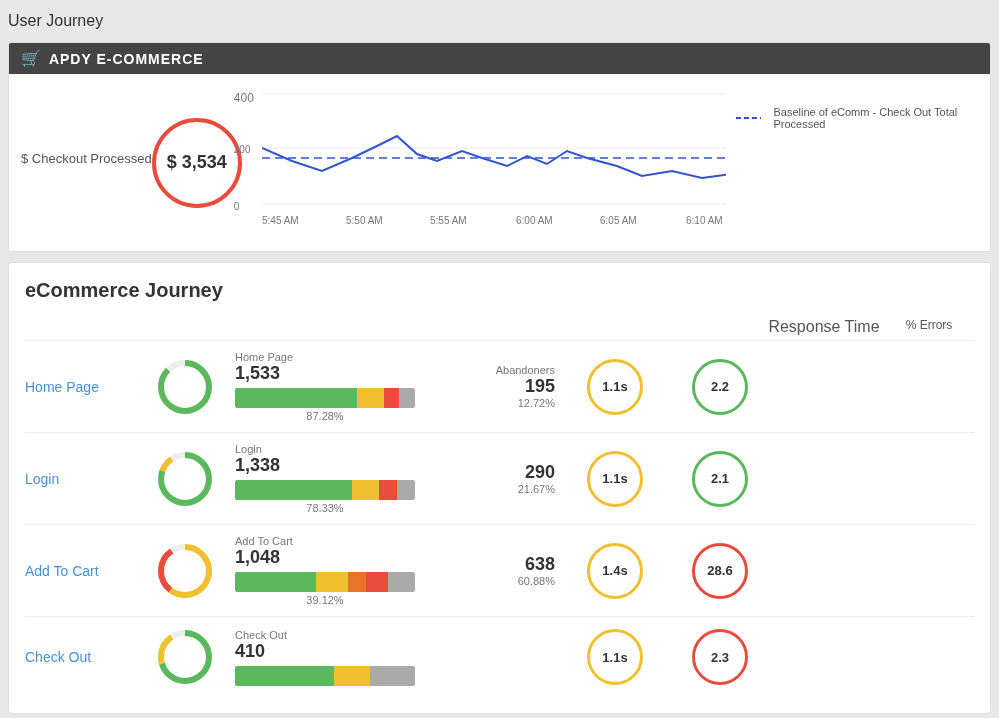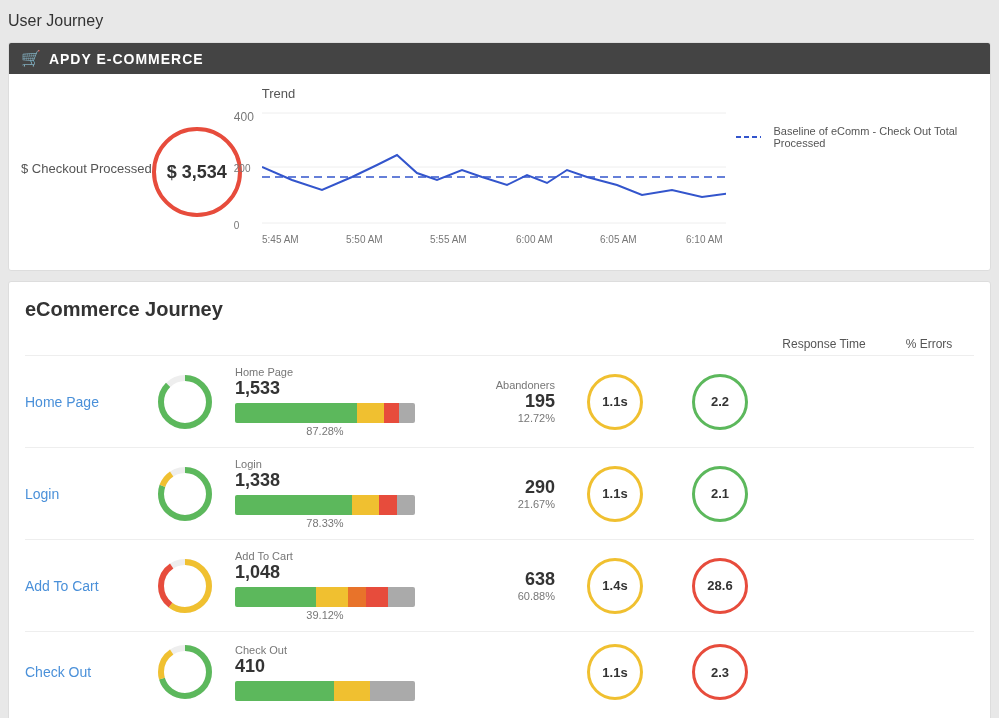--- a/index.html
+++ b/index.html
@@ -69,21 +69,20 @@
       <span class="cart-icon">🛒</span>
       <span class="brand-name">APDY E-COMMERCE</span>
     </div>
     <div class="widget-content">
       <div class="checkout-kpi">
         <div class="checkout-label">$ Checkout Processed</div>
         <div class="checkout-circle">$ 3,534</div>
       </div>
 
       <div class="trend-area">
-        <div class="trend-title">Trend</div>
         <div style="display:flex; gap:10px;">
           <div style="position:relative;">
             
             <div style="position:absolute; left:-28px; top:5px; font-size:12px; color:#777;">400</div>
             <div style="position:absolute; left:-28px; top:58px; font-size:10px; color:#777;">200</div>
             <div style="position:absolute; left:-28px; top:115px; font-size:10px; color:#777;">0</div>
             <svg width="520" height="145" class="chart-svg">
 
               <line x1="0" y1="8" x2="520" y2="8" stroke="#eee" stroke-width="1"></line>
               <line x1="0" y1="62" x2="520" y2="62" stroke="#eee" stroke-width="1"></line>
@@ -110,21 +109,21 @@
         </div>
       </div>
     </div>
   </div>
 
   <div class="journey-section">
     <div class="journey-title">eCommerce Journey</div>
 
     <div style="display:flex; width:100%; margin-bottom:4px;">
       <div style="flex:1;"></div>
-      <div style="width:120px; text-align:center; font-size:12px; color:#555;">Response Time</div>
+      <div style="width:120px; text-align:center; font-size:16px; color:#555;">Response Time</div>
       <div style="width:90px; text-align:center; font-size:12px; color:#555;">% Errors</div>
     </div>
 
     <div id="journey-rows">
         <div class="journey-row">
     <div class="row-name">Home Page</div>
     <div class="row-donut">
             <svg width="60" height="60">
               <circle cx="30" cy="30" r="24" fill="none" stroke="#eee" stroke-width="6"></circle>
               <circle cx="30" cy="30" r="24" fill="none" stroke="#5cb85c" stroke-width="6" stroke-dasharray="131.19290921390976 19.603538158400312" stroke-dashoffset="150.79644737231007" transform="rotate(-90 30 30)"></circle>

